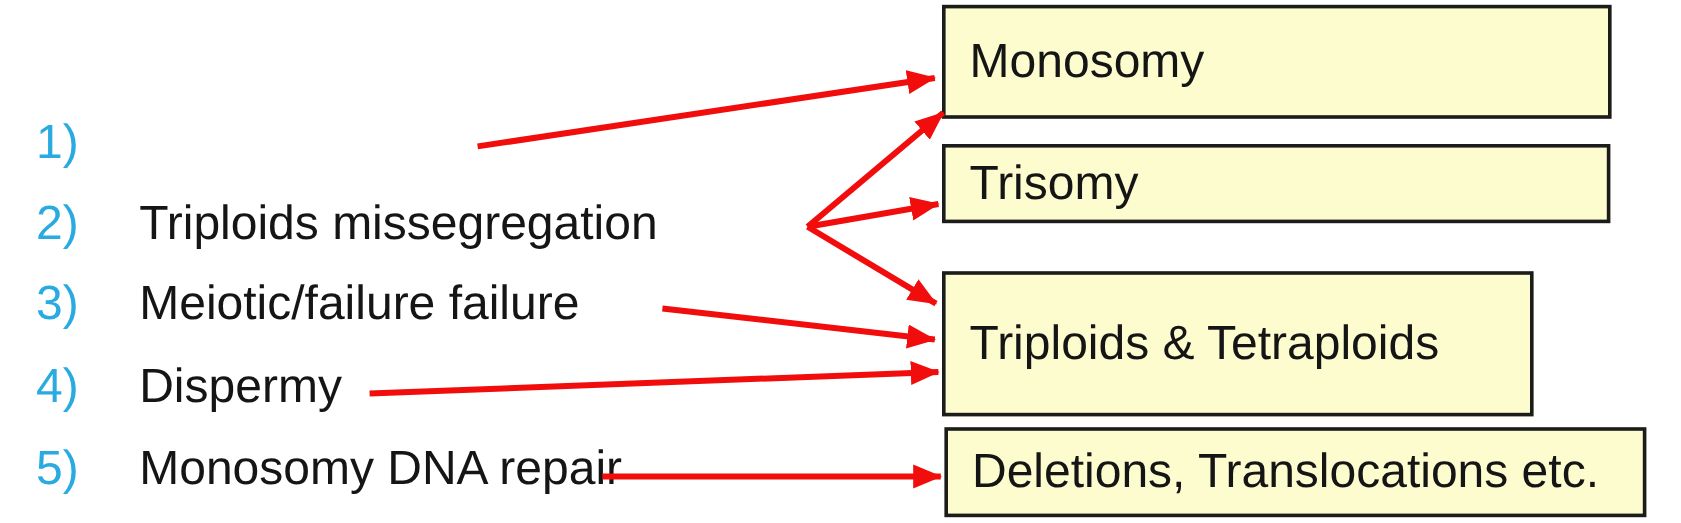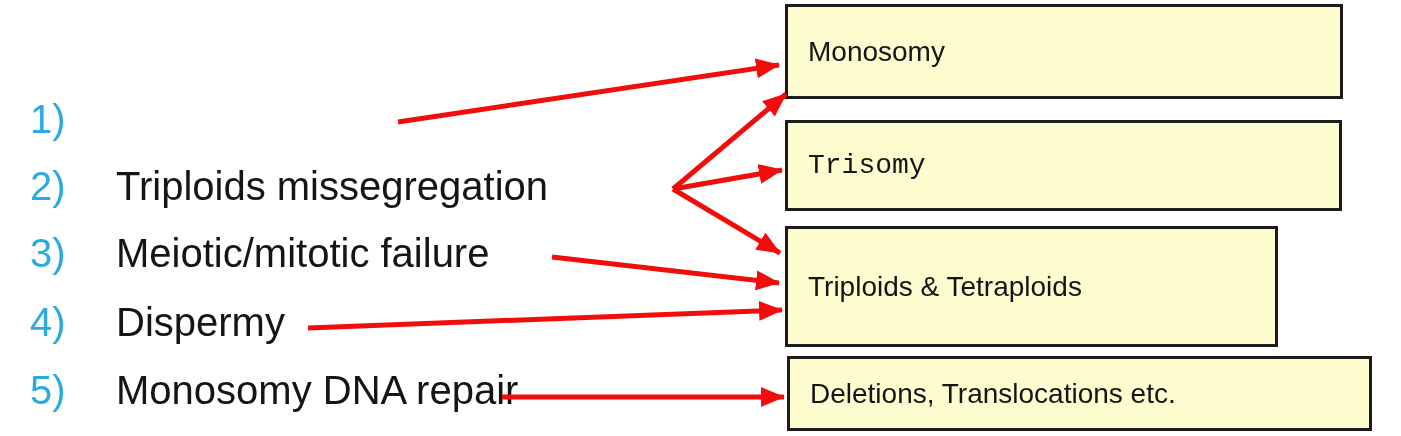--- a/index.html
+++ b/index.html
@@ -36,28 +36,28 @@
   .cause4{top:298px;}
   .cause5{top:366px;}
   
   .obox{
     position:absolute;
     box-sizing:border-box;
     background:var(--box_fill,#fcfccf);
     border:3px solid var(--box_border,#1c1c1c);
     display:flex;
     align-items:center;
-    font-size:28px;
+    font-size:40px;
     color:var(--text,#151515);
     padding-left:20px;
     white-space:nowrap;
     z-index:2;
   }
   .obox1{left:785px;top:4px;width:558px;height:95px;}
-  .obox2{left:785px;top:120px;width:557px;height:91px;font-family:Liberation Mono, monospace;}
+  .obox2{left:785px;top:120px;width:557px;height:66px;}
   .obox3{left:785px;top:226px;width:493px;height:121px;}
   .obox4{left:787px;top:356px;width:585px;height:75px;}
   
   .arrow-layer{
     position:absolute;
     left:0;top:0;
     width:1401px;height:436px;
     z-index:5;
     pointer-events:none;
   }
@@ -76,21 +76,21 @@
 
   <div class="cause cause1">
     <span class="num">1)</span>
   </div>
   <div class="cause cause2">
     <span class="num">2)</span>
       <span>Triploids missegregation</span>
   </div>
   <div class="cause cause3">
     <span class="num">3)</span>
-      <span>Meiotic/mitotic failure</span>
+      <span>Meiotic/failure failure</span>
   </div>
   <div class="cause cause4">
     <span class="num">4)</span>
       <span>Dispermy</span>
   </div>
   <div class="cause cause5">
     <span class="num">5)</span>
       <span>Monosomy DNA repair</span>
   </div>
 

